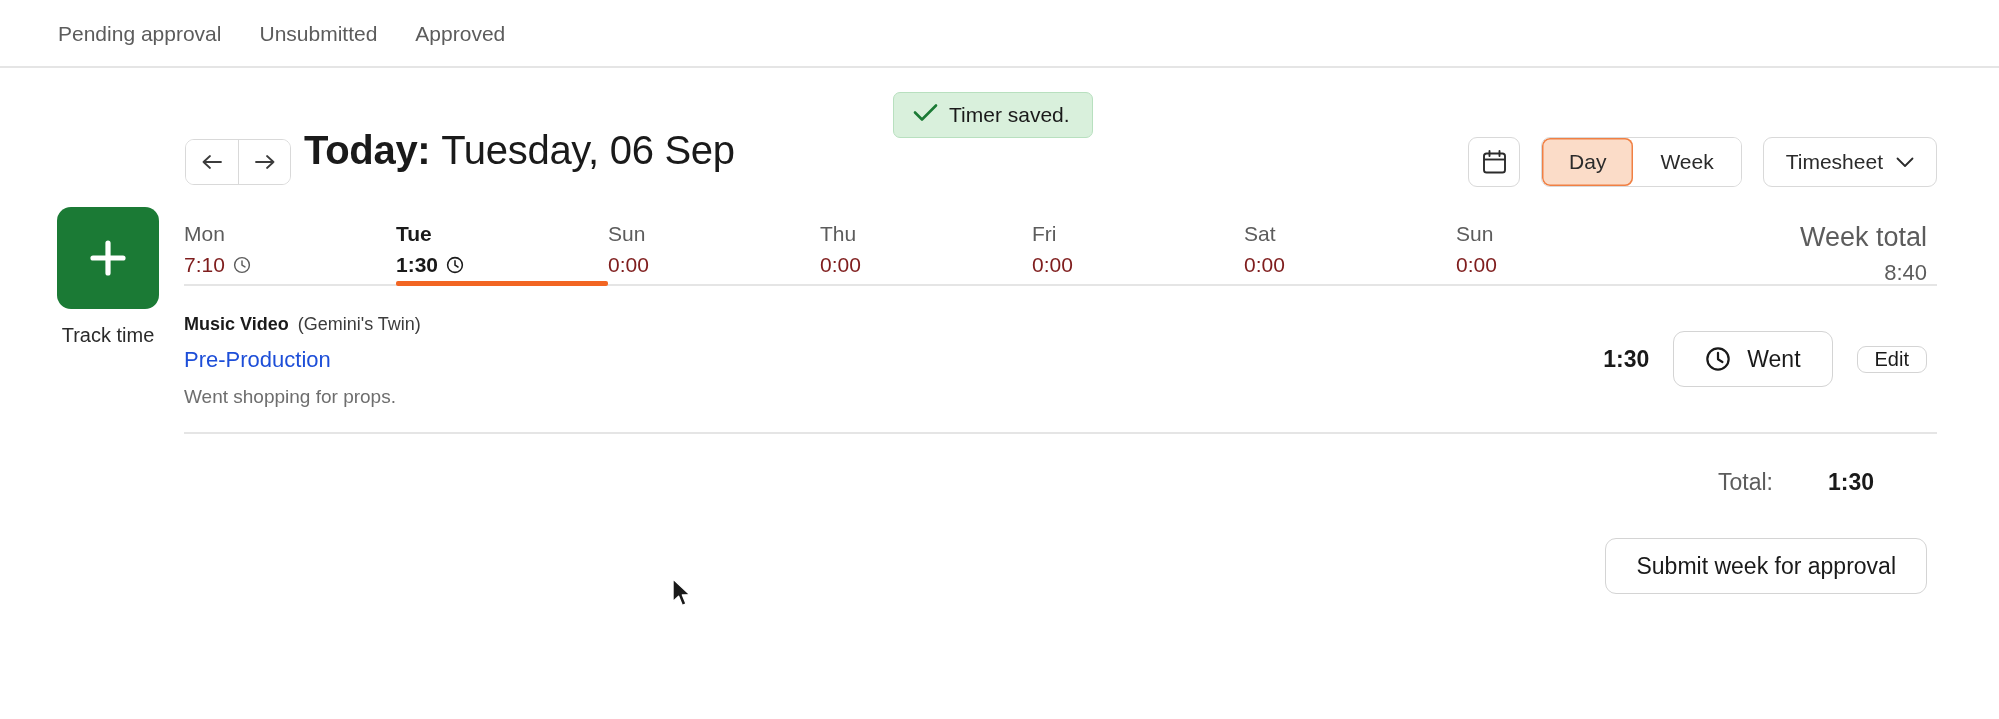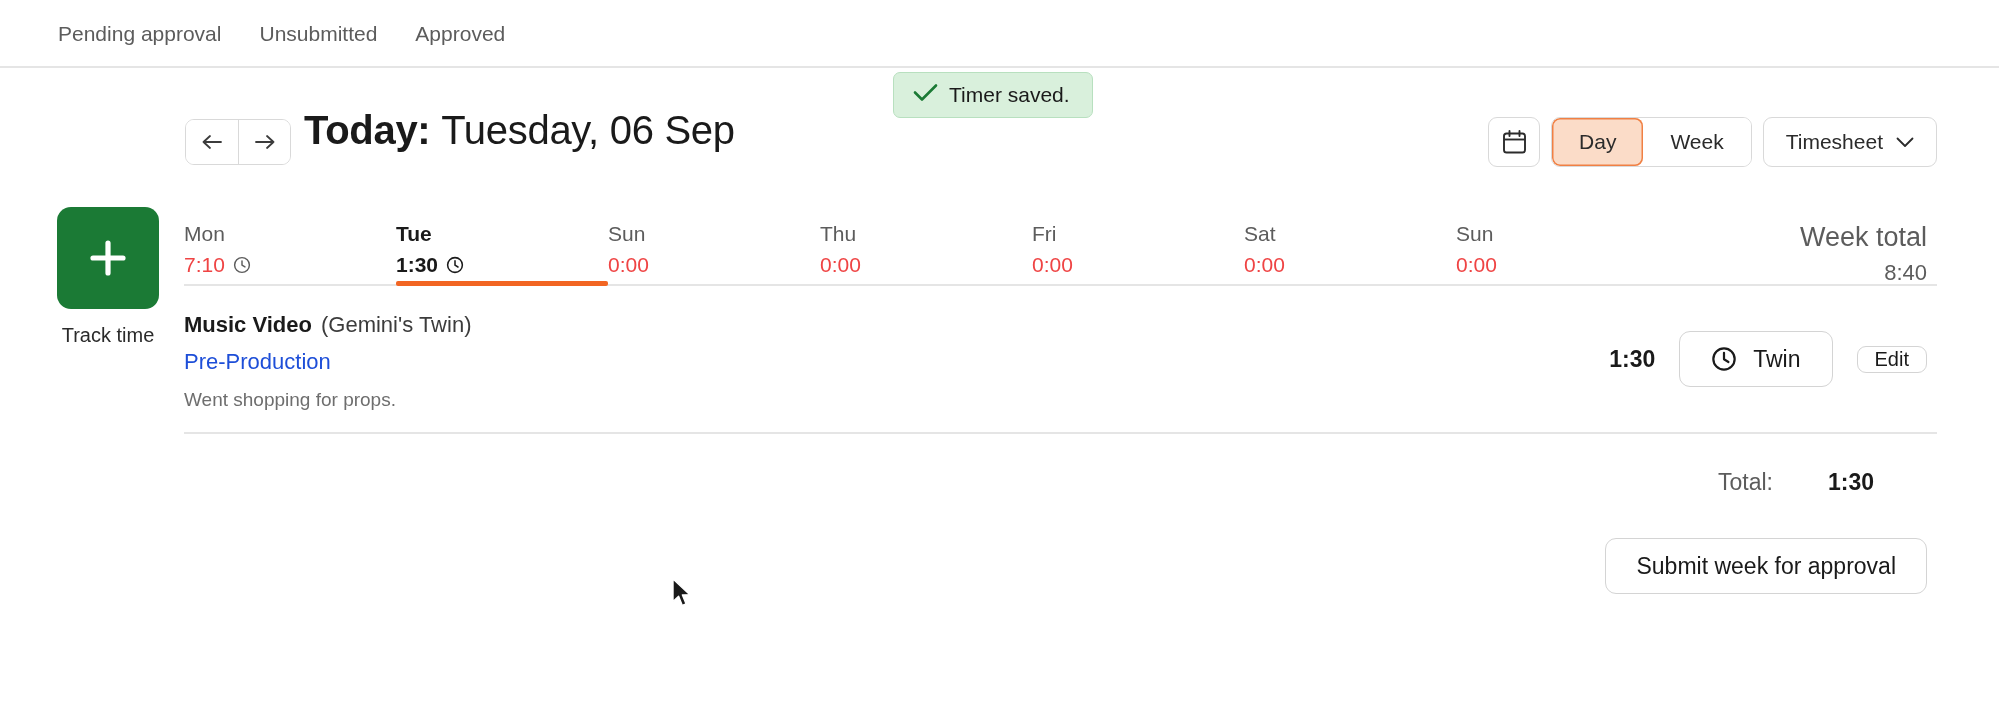--- a/index.html
+++ b/index.html
@@ -57,21 +57,21 @@
     left: 0; right: 0;
     bottom: -2px;
     height: 5px;
     background: #f26522;
     border-radius: 2px;
   }
 
   
   .header-row {
     position: absolute;
-    top: 60px; left: 0;
+    top: 80px; left: 0;
     width: 1999px;
     height: 128px;
   }
 
   .toast {
     position: absolute;
     left: 893px;
     top: 12px;
     display: flex;
     align-items: center;
@@ -123,21 +123,21 @@
   }
   .page-title .today { font-weight: bold; }
   .page-title .datepart { font-weight: normal; }
 
   .header-controls {
     position: absolute;
     right: 62px;
     top: 57px;
     display: flex;
     align-items: center;
-    gap: 11px;
+    gap: 21px;
     height: 50px;
   }
   .iconbtn {
     width: 52px; height: 50px;
     border: 1px solid #d9d9d9;
     border-radius: 9px;
     background: #fff;
     display: flex;
     align-items: center;
     justify-content: center;
@@ -236,21 +236,21 @@
     cursor: pointer;
   }
   .day .dname {
     font-size: 21px;
     color: #5c5c5c;
     line-height: 1.15;
   }
   .day .dtime {
     margin-top: 7px;
     font-size: 21px;
-    color: #ef4444;
+    color: #7f1d1d;
     display: flex;
     align-items: center;
     gap: 8px;
   }
   .day.active .dname,
   .day.active .dtime { color: #1a1a1a; font-weight: bold; }
   .day.active::after {
     content: "";
     position: absolute;
     left: 0;
@@ -273,21 +273,21 @@
   .entry {
     position: relative;
     display: flex;
     align-items: center;
     min-height: 148px;
     border-bottom: 2px solid #e5e5e5;
     padding-right: 10px;
   }
   .entry-info { flex: 1; padding-top: 4px; }
   .entry-line1 {
-    font-size: 22px;
+    font-size: 18px;
     color: #1a1a1a;
     line-height: 1.35;
   }
   .entry-line1 .proj { font-weight: bold; }
   .entry-line1 .client { color: #3c3c3c; margin-left: 9px; }
   .entry-line2 {
     margin-top: 9px;
     font-size: 22px;
     color: #1d4ed8;
     line-height: 1.3;
@@ -549,21 +549,21 @@
           <div class="entry-line2">Pre-Production</div>
           <div class="entry-note">Went shopping for props.</div>
         </div>
         <div class="entry-actions">
           <div class="entry-dur">1:30</div>
           <button class="startbtn">
             <svg width="26" height="26" viewBox="0 0 20 20" fill="none">
               <circle cx="10" cy="10" r="8.2" stroke="#1a1a1a" stroke-width="1.7"></circle>
               <path d="M10 5.2 V10.2 L13.4 12.3" stroke="#1a1a1a" stroke-width="1.7" stroke-linecap="round" stroke-linejoin="round"></path>
             </svg>
-            <span>Twin</span>
+            <span>Went</span>
           </button>
           <button class="editbtn">
               <span>Edit</span>
             </button>
         </div>
       </div>
 
       <div class="totalrow">
         <span class="t-label">Total:</span>
         <span class="t-val">1:30</span>

